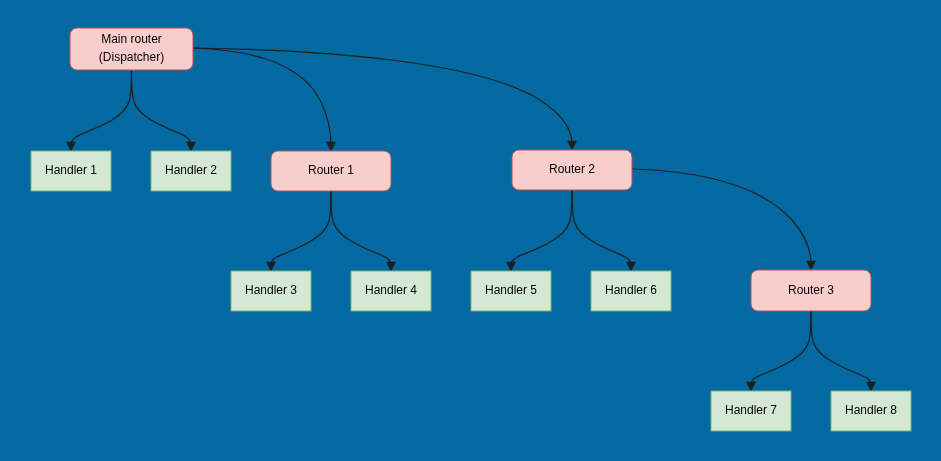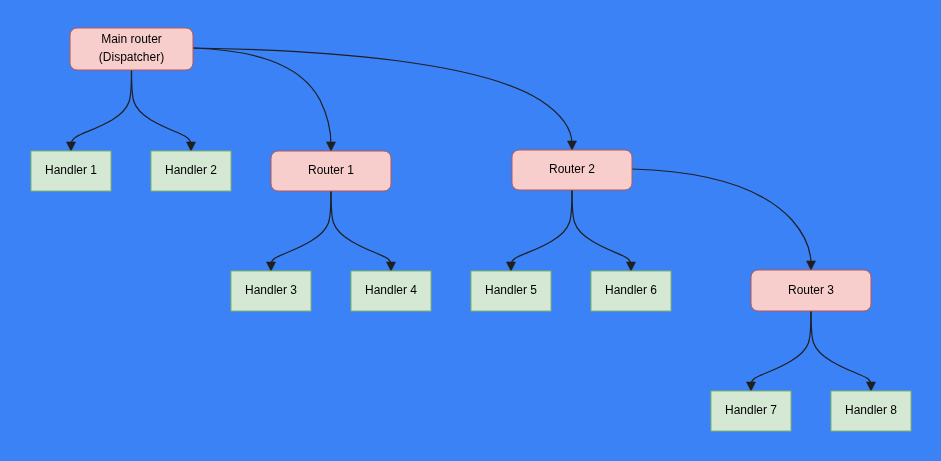--- a/index.html
+++ b/index.html
@@ -7,21 +7,21 @@
     padding: 0;
     background: #ffffff;
   }
   body {
     font-family: "Liberation Sans", sans-serif;
   }
   #canvas {
     position: relative;
     width: 941px;
     height: 461px;
-    background: #3b82f6;
+    background: #0369a1;
     overflow: hidden;
   }
   #diagram-svg {
     position: absolute;
     left: 0;
     top: 0;
     width: 941px;
     height: 461px;
   }
   .node-rect {

